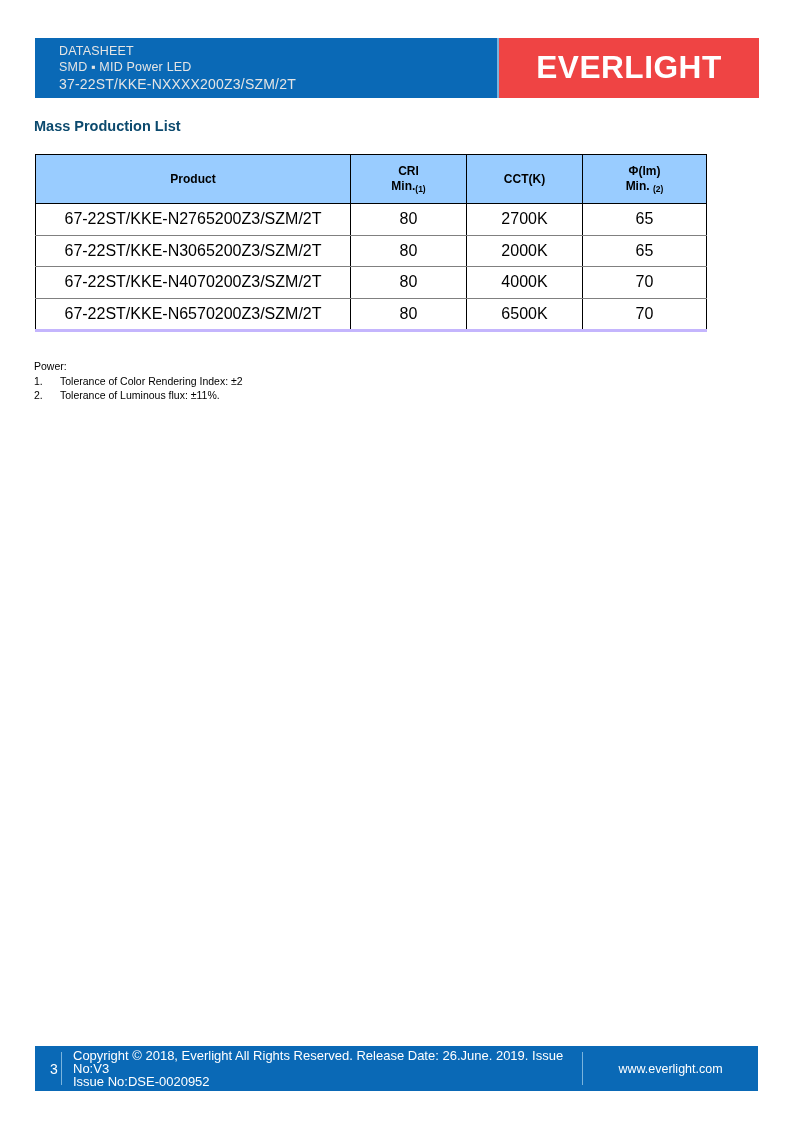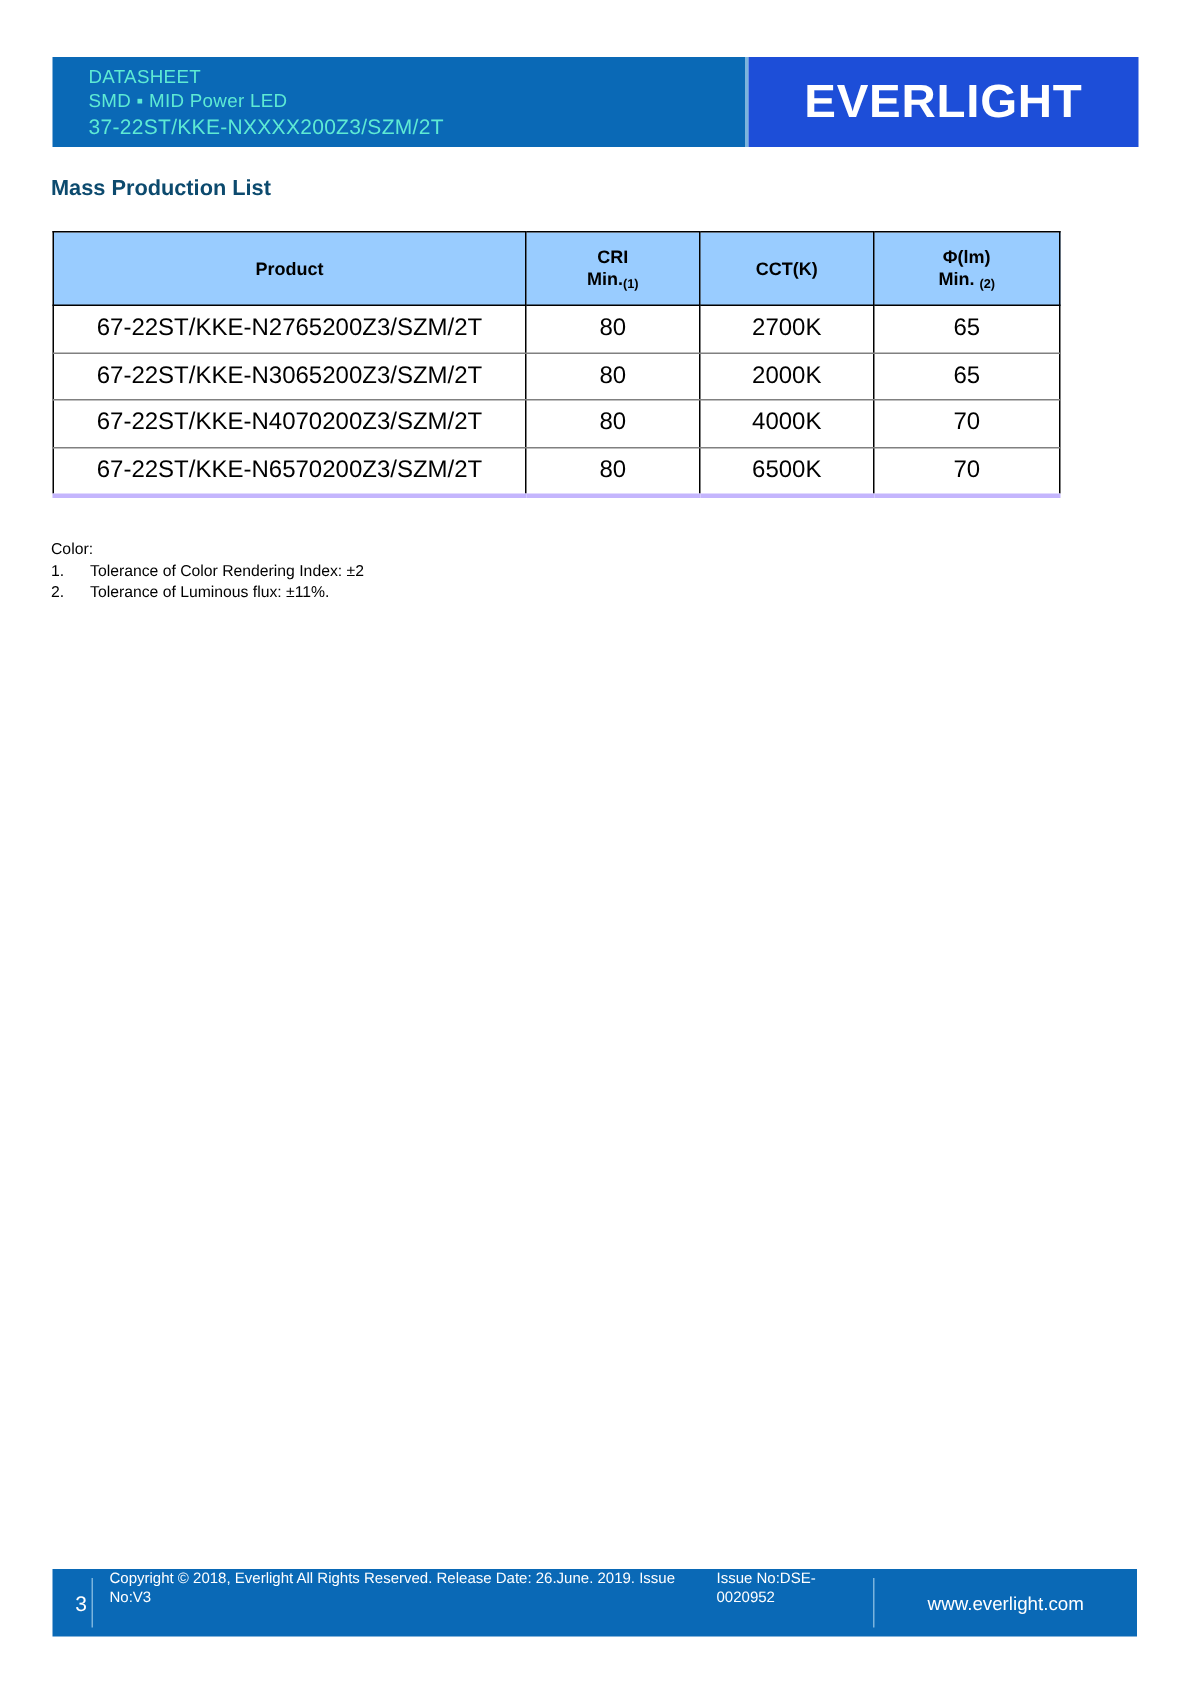--- a/index.html
+++ b/index.html
@@ -34,28 +34,28 @@
     flex-direction: column;
     justify-content: center;
     padding-left: 24px;
     box-sizing: border-box;
   }
   .header-divider {
     width: 2px;
     background: #7ab4dd;
   }
   .header-right {
-    background: #1d4ed8;
+    background: #ef4444;
     flex: 1;
     display: flex;
     align-items: center;
     justify-content: center;
   }
   .hdr-line {
-    color: #5eead4;
+    color: #e5e5e5;
     font-size: 12.5px;
     line-height: 16px;
     letter-spacing: 0.2px;
     white-space: nowrap;
   }
   .hdr-line.first { font-size: 12.5px; }
   .hdr-line.part { font-size: 14px; line-height: 18px; }
 
   .logo-text {
     color: #ffffff;
@@ -166,25 +166,25 @@
     box-sizing: border-box;
   }
   .footer-sep {
     width: 1px;
     background: #7ab4dd;
     margin: 6px 0;
   }
   .footer-copy {
     flex: 1;
     display: flex;
-    flex-direction: row;
+    flex-direction: column;
     justify-content: center;
     padding-left: 11px;
     color: #ffffff;
-    font-size: 10px;
+    font-size: 13px;
     line-height: 13px;
   }
   .footer-sep2 {
     width: 1px;
     background: #7ab4dd;
     margin: 6px 0;
   }
   .footer-url {
     width: 175px;
     display: flex;
@@ -258,21 +258,21 @@
     <tr>
       <td>67-22ST/KKE-N6570200Z3/SZM/2T</td>
       <td>80</td>
       <td>6500K</td>
       <td>70</td>
     </tr>
   </tbody>
 </table>
 
 <div class="notes">
-  <div class="note-head">Color:</div>
+  <div class="note-head">Power:</div>
   <div class="note-row">
     <span class="note-num">1.</span>
     <span>Tolerance of Color Rendering Index: ±2</span>
   </div>
   <div class="note-row">
     <span class="note-num">2.</span>
     <span>Tolerance of Luminous flux: ±11%.</span>
   </div>
 </div>
 

